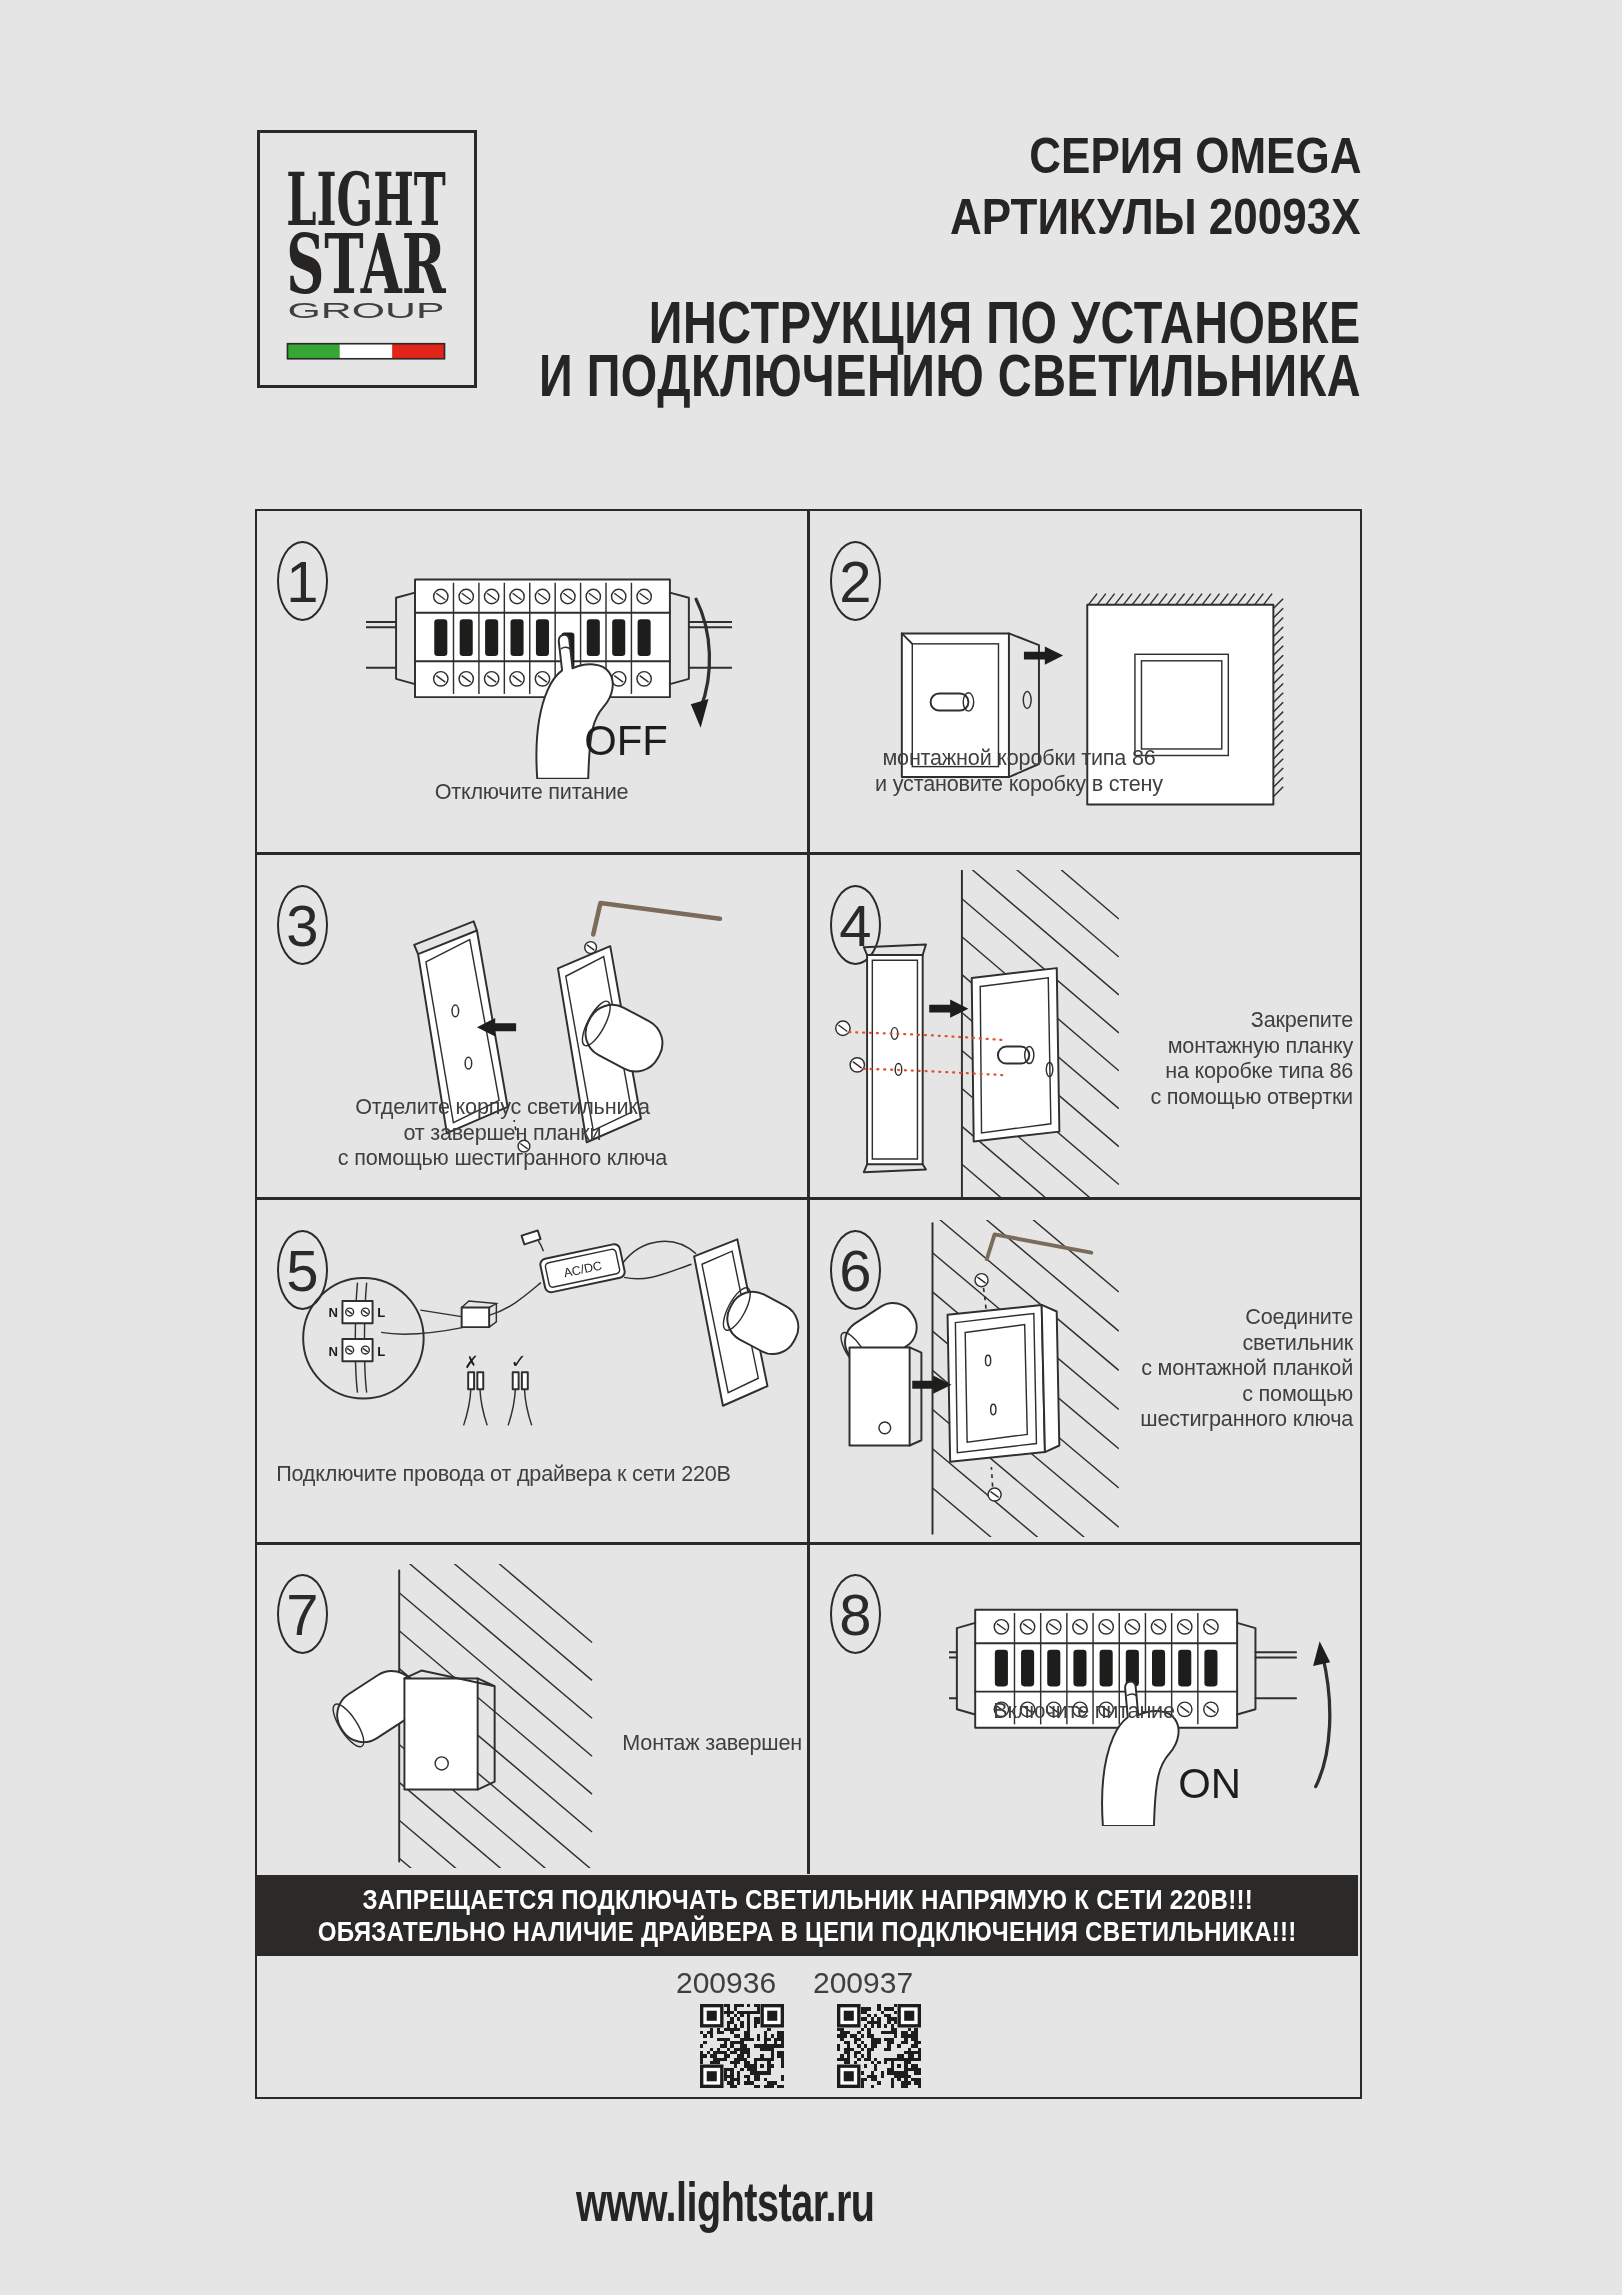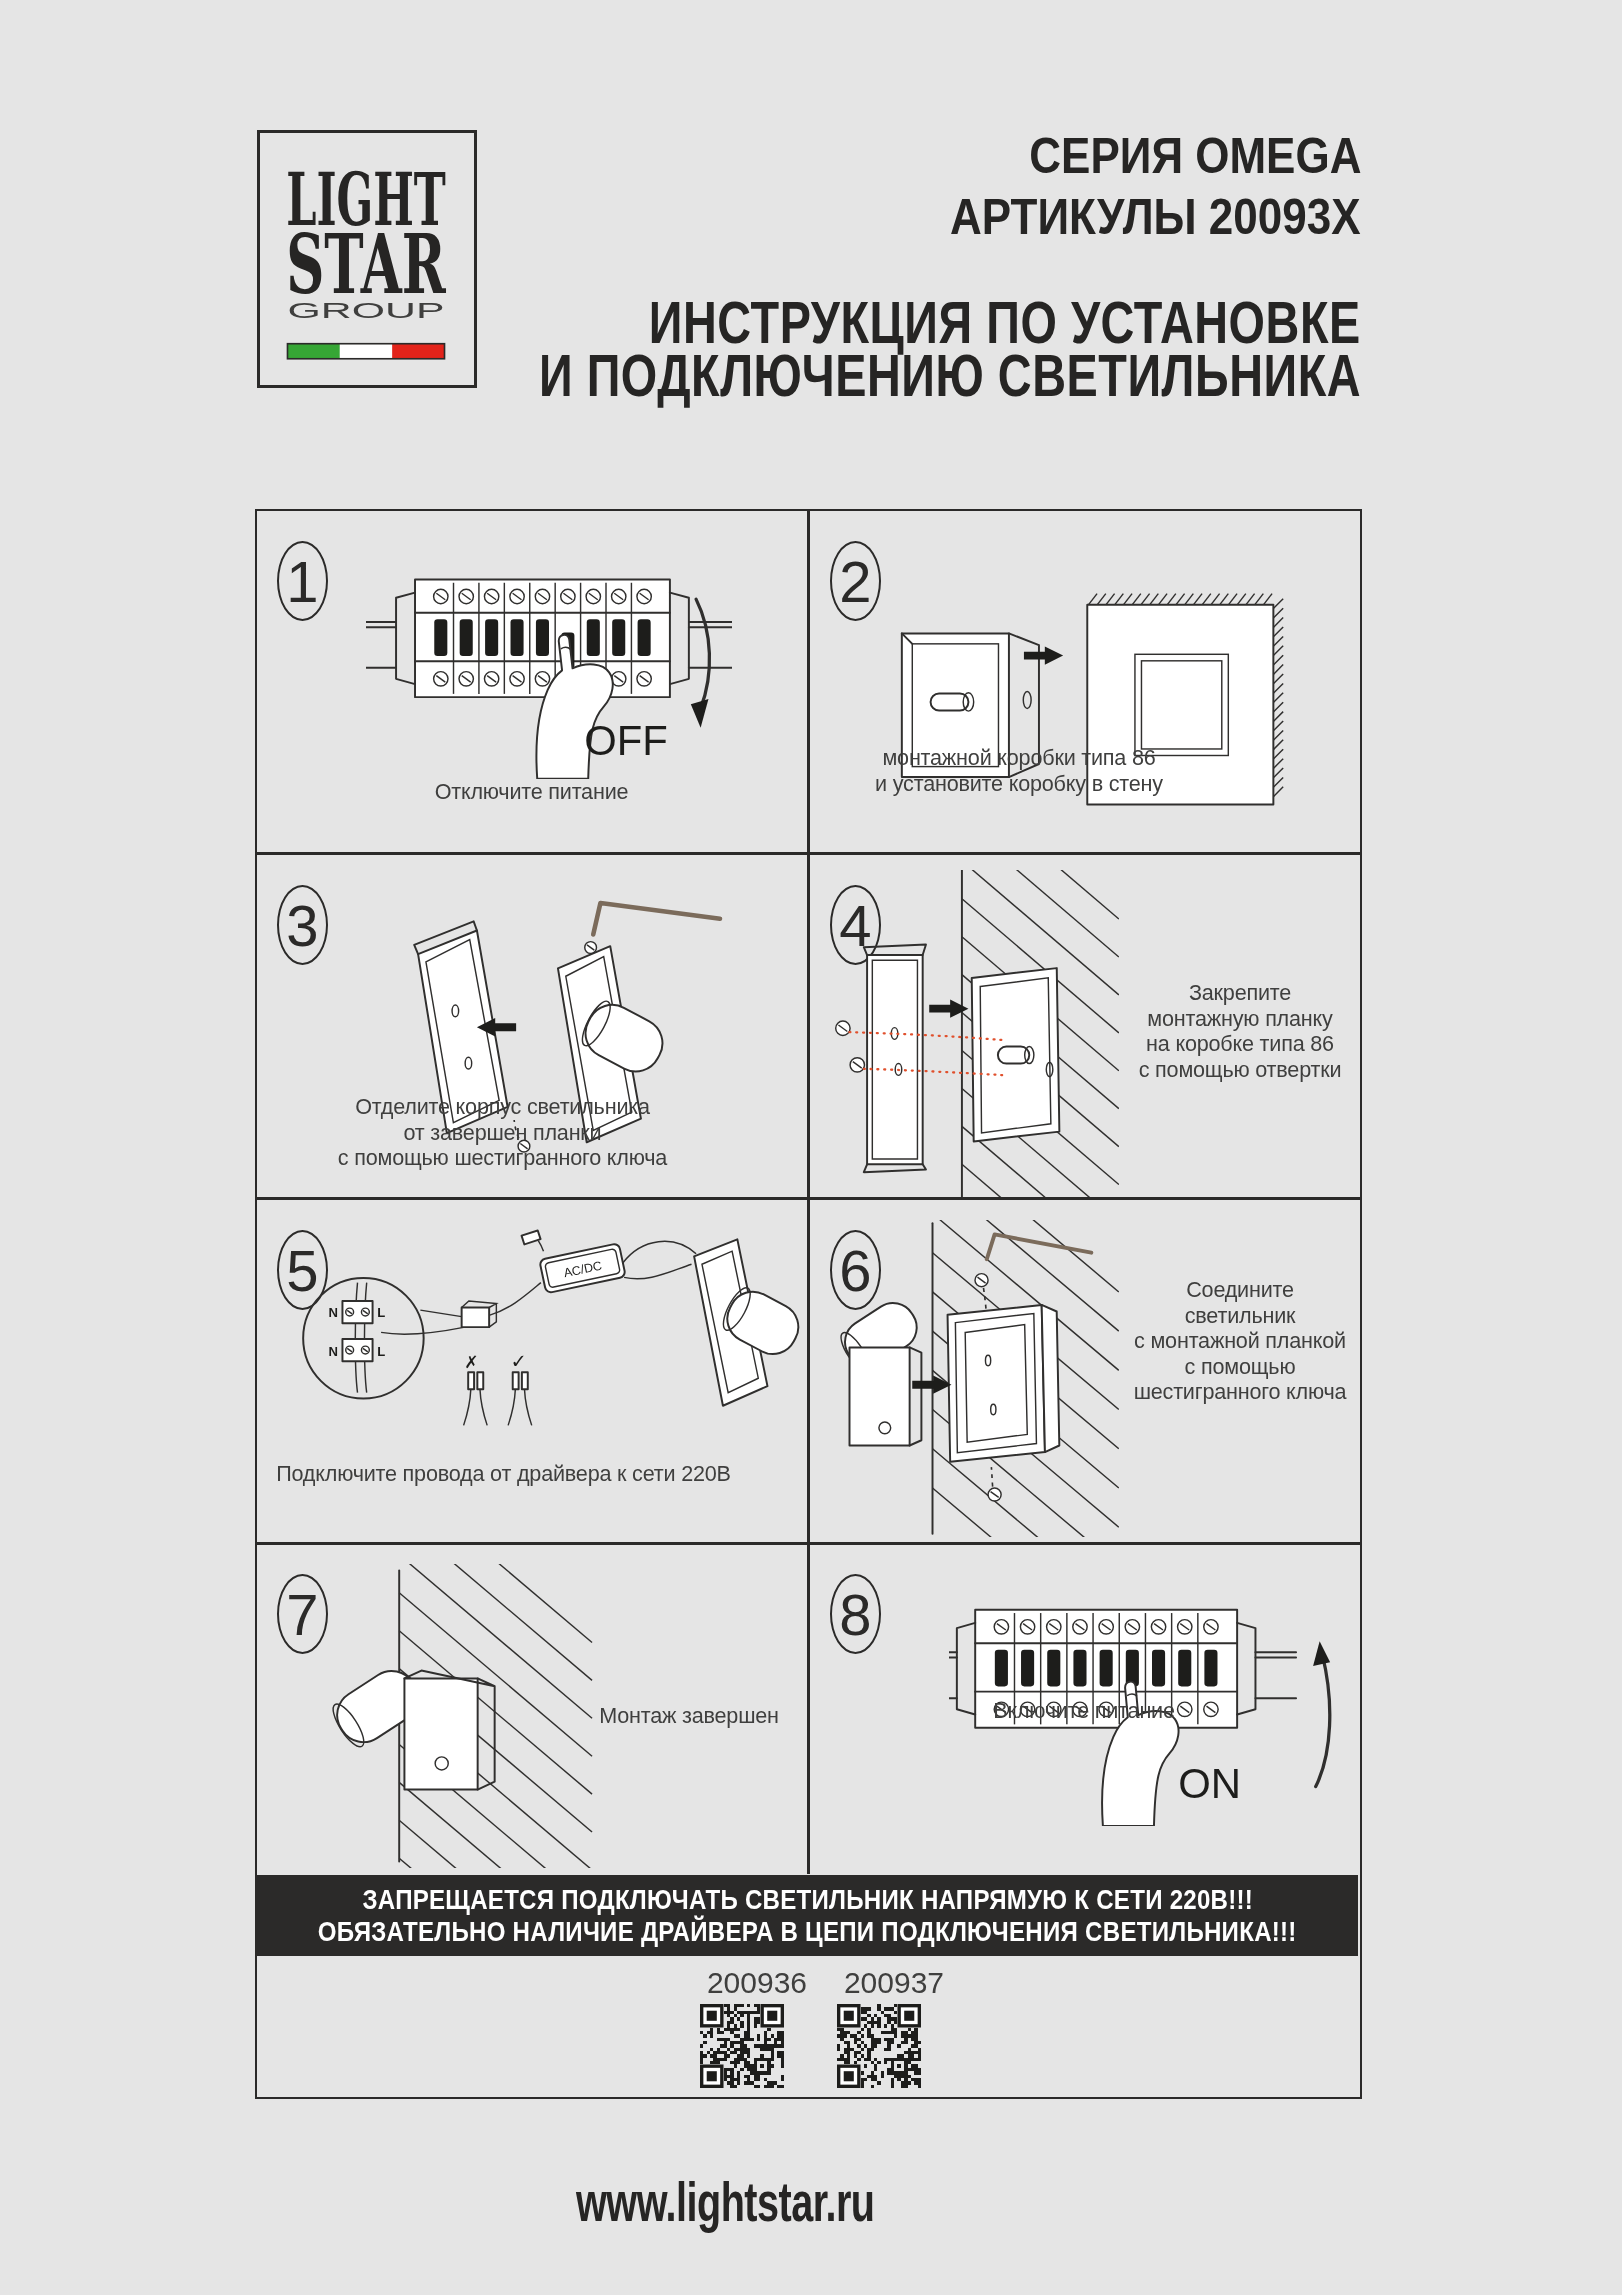--- a/index.html
+++ b/index.html
@@ -16,29 +16,29 @@
   
   .grid{position:absolute;left:255px;top:509px;width:1107px;height:1590px;border:2.6px solid #2b2a29;box-sizing:border-box;}
   .vline{position:absolute;left:550px;top:0;width:2.6px;height:1363px;background:#2b2a29;}
   .hline{position:absolute;left:0;width:100%;height:2.6px;background:#2b2a29;}
   
   .badge{position:absolute;width:51px;height:80px;border:2.6px solid #2b2a29;border-radius:50%;
          display:flex;align-items:center;justify-content:center;font-size:58px;color:#2b2a29;box-sizing:border-box;}
   
   .cap{position:absolute;font-size:21.6px;line-height:25.5px;color:#3f3f3e;letter-spacing:-0.2px;}
   .cap span{display:block;}
-  .left{text-align:center;}
+  .left{text-align:right;margin-top:27px;}
   .center{text-align:center;}
   
   .banner{position:absolute;left:257px;top:1875px;width:1101px;height:81px;background:#2b2a29;
           display:flex;flex-direction:column;align-items:center;justify-content:center;}
   .banner span{display:block;color:#fff;font-weight:bold;font-size:28px;line-height:32px;white-space:nowrap;
                transform:scaleX(.86);transform-origin:50% 50%;letter-spacing:0.3px;}
   
-  .qr-label{position:absolute;width:131px;text-align:right;font-size:30px;color:#3f3f3e;top:1966px;}
+  .qr-label{position:absolute;width:131px;text-align:left;font-size:30px;color:#3f3f3e;top:1966px;}
   .qr-svg{position:absolute;top:2004px;width:84px;height:84px;}
   
   .site{position:absolute;left:0;top:2170px;width:1450px;text-align:center;}
   .site span{display:inline-block;font-size:55px;font-weight:bold;color:#262524;letter-spacing:-0.7px;
              transform:scaleX(.72);transform-origin:50% 50%;white-space:nowrap;}
   
   svg{overflow:hidden;}
   .art{position:absolute;}
   .ln{stroke:#302f2e;stroke-width:3;fill:none;stroke-linejoin:round;stroke-linecap:round;}
   .lnw{stroke:#302f2e;stroke-width:3;fill:#ffffff;stroke-linejoin:round;}

